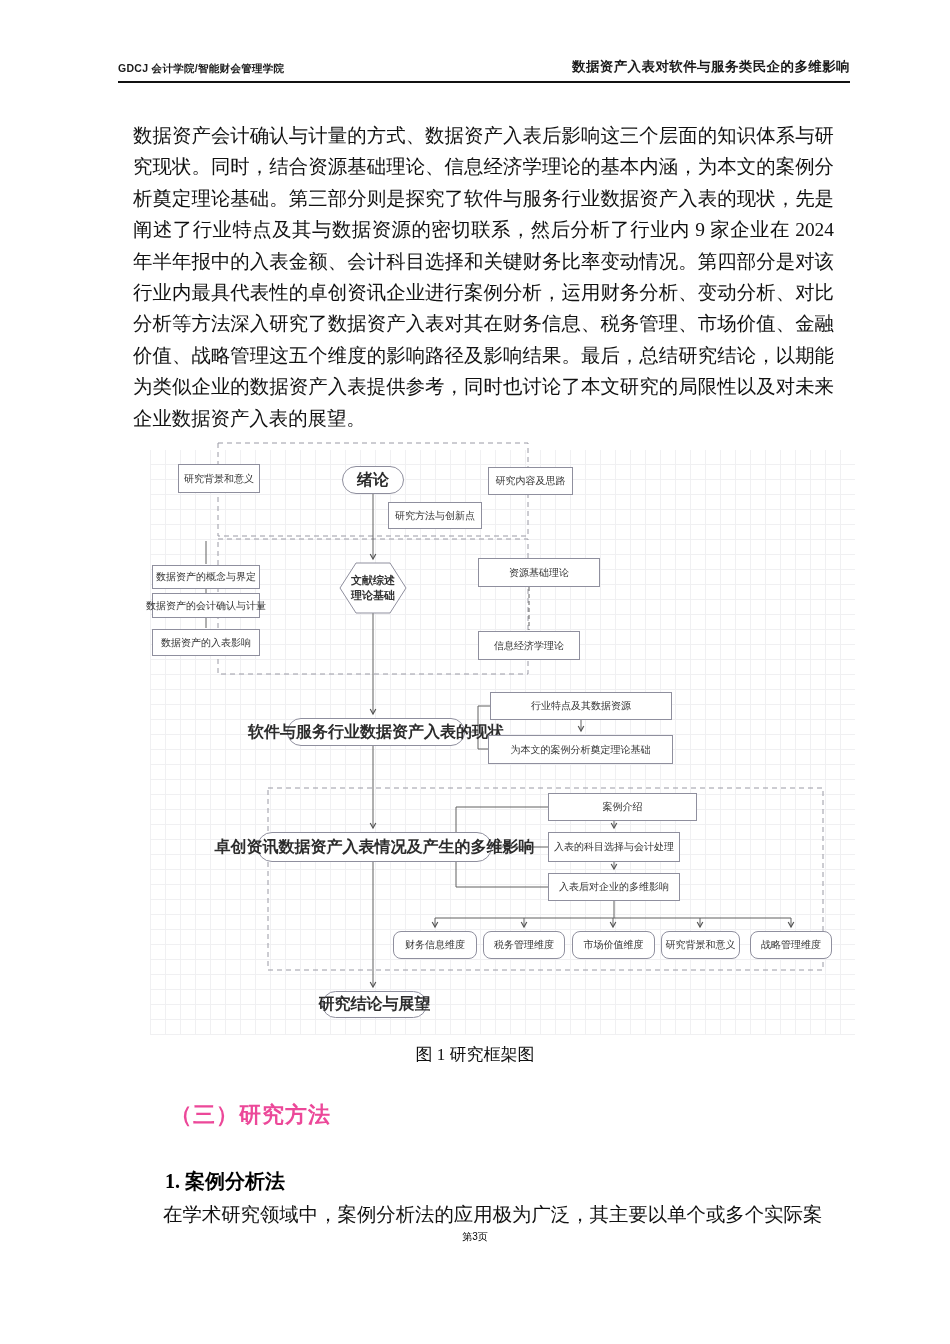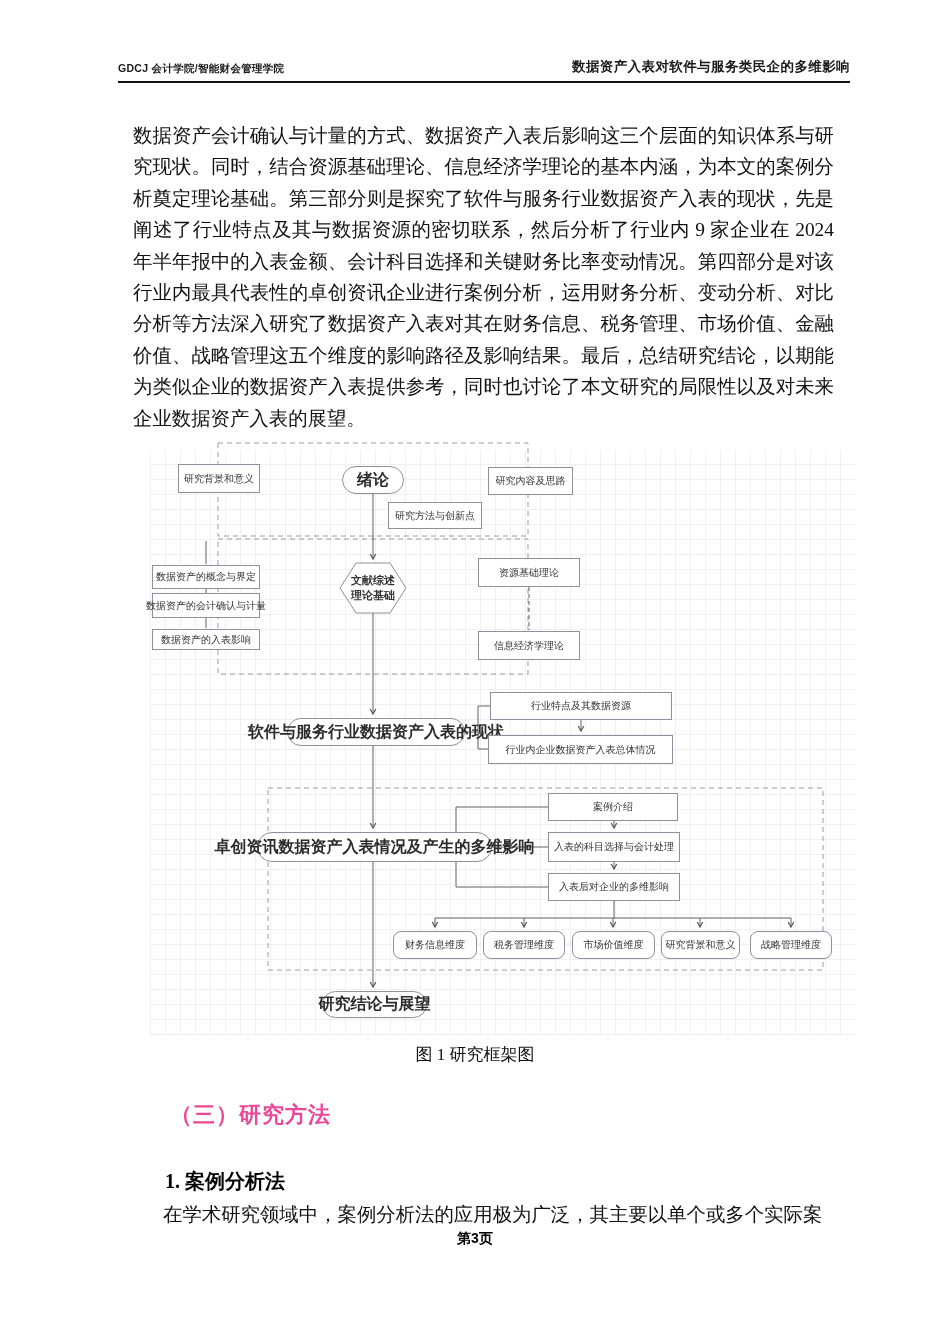--- a/index.html
+++ b/index.html
@@ -27,47 +27,47 @@
   .node.stadium{border-radius:15px;font-weight:bold;font-size:16px;color:#2c2c2c;}
   .node.rounded{border-radius:8px;}
   .node.hexlabel{background:transparent;border:none;font-weight:bold;font-size:11px;
         white-space:pre-line;line-height:1.35;}
   .n0{left:178px;top:464px;width:82px;height:29px}
   .n1{left:342px;top:466px;width:62px;height:28px}
   .n2{left:488px;top:467px;width:85px;height:28px}
   .n3{left:388px;top:502px;width:94px;height:27px}
   .n4{left:152px;top:565px;width:108px;height:24px}
   .n5{left:152px;top:593px;width:108px;height:25px}
-  .n6{left:152px;top:629px;width:108px;height:21px}
+  .n6{left:152px;top:629px;width:108px;height:27px}
   .n7{left:340px;top:563px;width:66px;height:50px}
-  .n8{left:478px;top:558px;width:102px;height:29px}
+  .n8{left:478px;top:558px;width:122px;height:29px}
   .n9{left:478px;top:631px;width:102px;height:29px}
   .n10{left:287px;top:718px;width:178px;height:28px}
   .n11{left:490px;top:692px;width:182px;height:28px}
   .n12{left:488px;top:735px;width:185px;height:29px}
   .n13{left:257px;top:832px;width:235px;height:30px}
-  .n14{left:548px;top:793px;width:130px;height:28px}
+  .n14{left:548px;top:793px;width:149px;height:28px}
   .n15{left:548px;top:832px;width:132px;height:30px}
   .n16{left:548px;top:873px;width:132px;height:28px}
   .n17{left:393px;top:931px;width:84px;height:28px}
   .n18{left:483px;top:931px;width:82px;height:28px}
   .n19{left:572px;top:931px;width:83px;height:28px}
   .n20{left:661px;top:931px;width:79px;height:28px}
   .n21{left:750px;top:931px;width:82px;height:28px}
   .n22{left:322px;top:991px;width:105px;height:27px}
   
   .caption{position:absolute;left:0;top:1043px;width:950px;text-align:center;font-size:17px;color:#111;}
   .h2{position:absolute;left:170px;top:1100px;font-family:"Liberation Sans", sans-serif;
       font-weight:bold;font-size:22px;color:#ec4899;letter-spacing:1px;}
   .h3{position:absolute;left:165px;top:1168px;font-family:Liberation Serif, serif;
       font-weight:bold;font-size:20px;color:#000;}
   .para2{position:absolute;left:163px;top:1199px;width:680px;font-size:19.4px;line-height:31px;
       white-space:nowrap;color:#111;}
   .footer{position:absolute;left:0;top:1230px;width:950px;text-align:center;
-      font-family:"Liberation Sans", sans-serif;font-weight:bold;font-size:14px;color:#000;}
+      font-family:"Liberation Sans", sans-serif;font-weight:normal;font-size:10px;color:#000;}
 </style>
 </head>
 <body>
 
 <div class="page">
 
   <div class="hdr">
     <span class="hl">GDCJ 会计学院/智能财会管理学院</span>
     <span class="hr">数据资产入表对软件与服务类民企的多维影响</span>
   </div>
@@ -125,21 +125,21 @@
   <div class="node n3">研究方法与创新点</div>
   <div class="node n4">数据资产的概念与界定</div>
   <div class="node n5">数据资产的会计确认与计量</div>
   <div class="node n6">数据资产的入表影响</div>
   <div class="node hexlabel n7">文献综述
 理论基础</div>
   <div class="node n8">资源基础理论</div>
   <div class="node n9">信息经济学理论</div>
   <div class="node stadium n10">软件与服务行业数据资产入表的现状</div>
   <div class="node n11">行业特点及其数据资源</div>
-  <div class="node n12">行业内企业数据资产入表总体情况</div>
+  <div class="node n12">为本文的案例分析奠定理论基础</div>
   <div class="node stadium n13">卓创资讯数据资产入表情况及产生的多维影响</div>
   <div class="node n14">案例介绍</div>
   <div class="node n15">入表的科目选择与会计处理</div>
   <div class="node n16">入表后对企业的多维影响</div>
   <div class="node rounded n17">财务信息维度</div>
   <div class="node rounded n18">税务管理维度</div>
   <div class="node rounded n19">市场价值维度</div>
   <div class="node rounded n20">研究背景和意义</div>
   <div class="node rounded n21">战略管理维度</div>
   <div class="node stadium n22">研究结论与展望</div>

